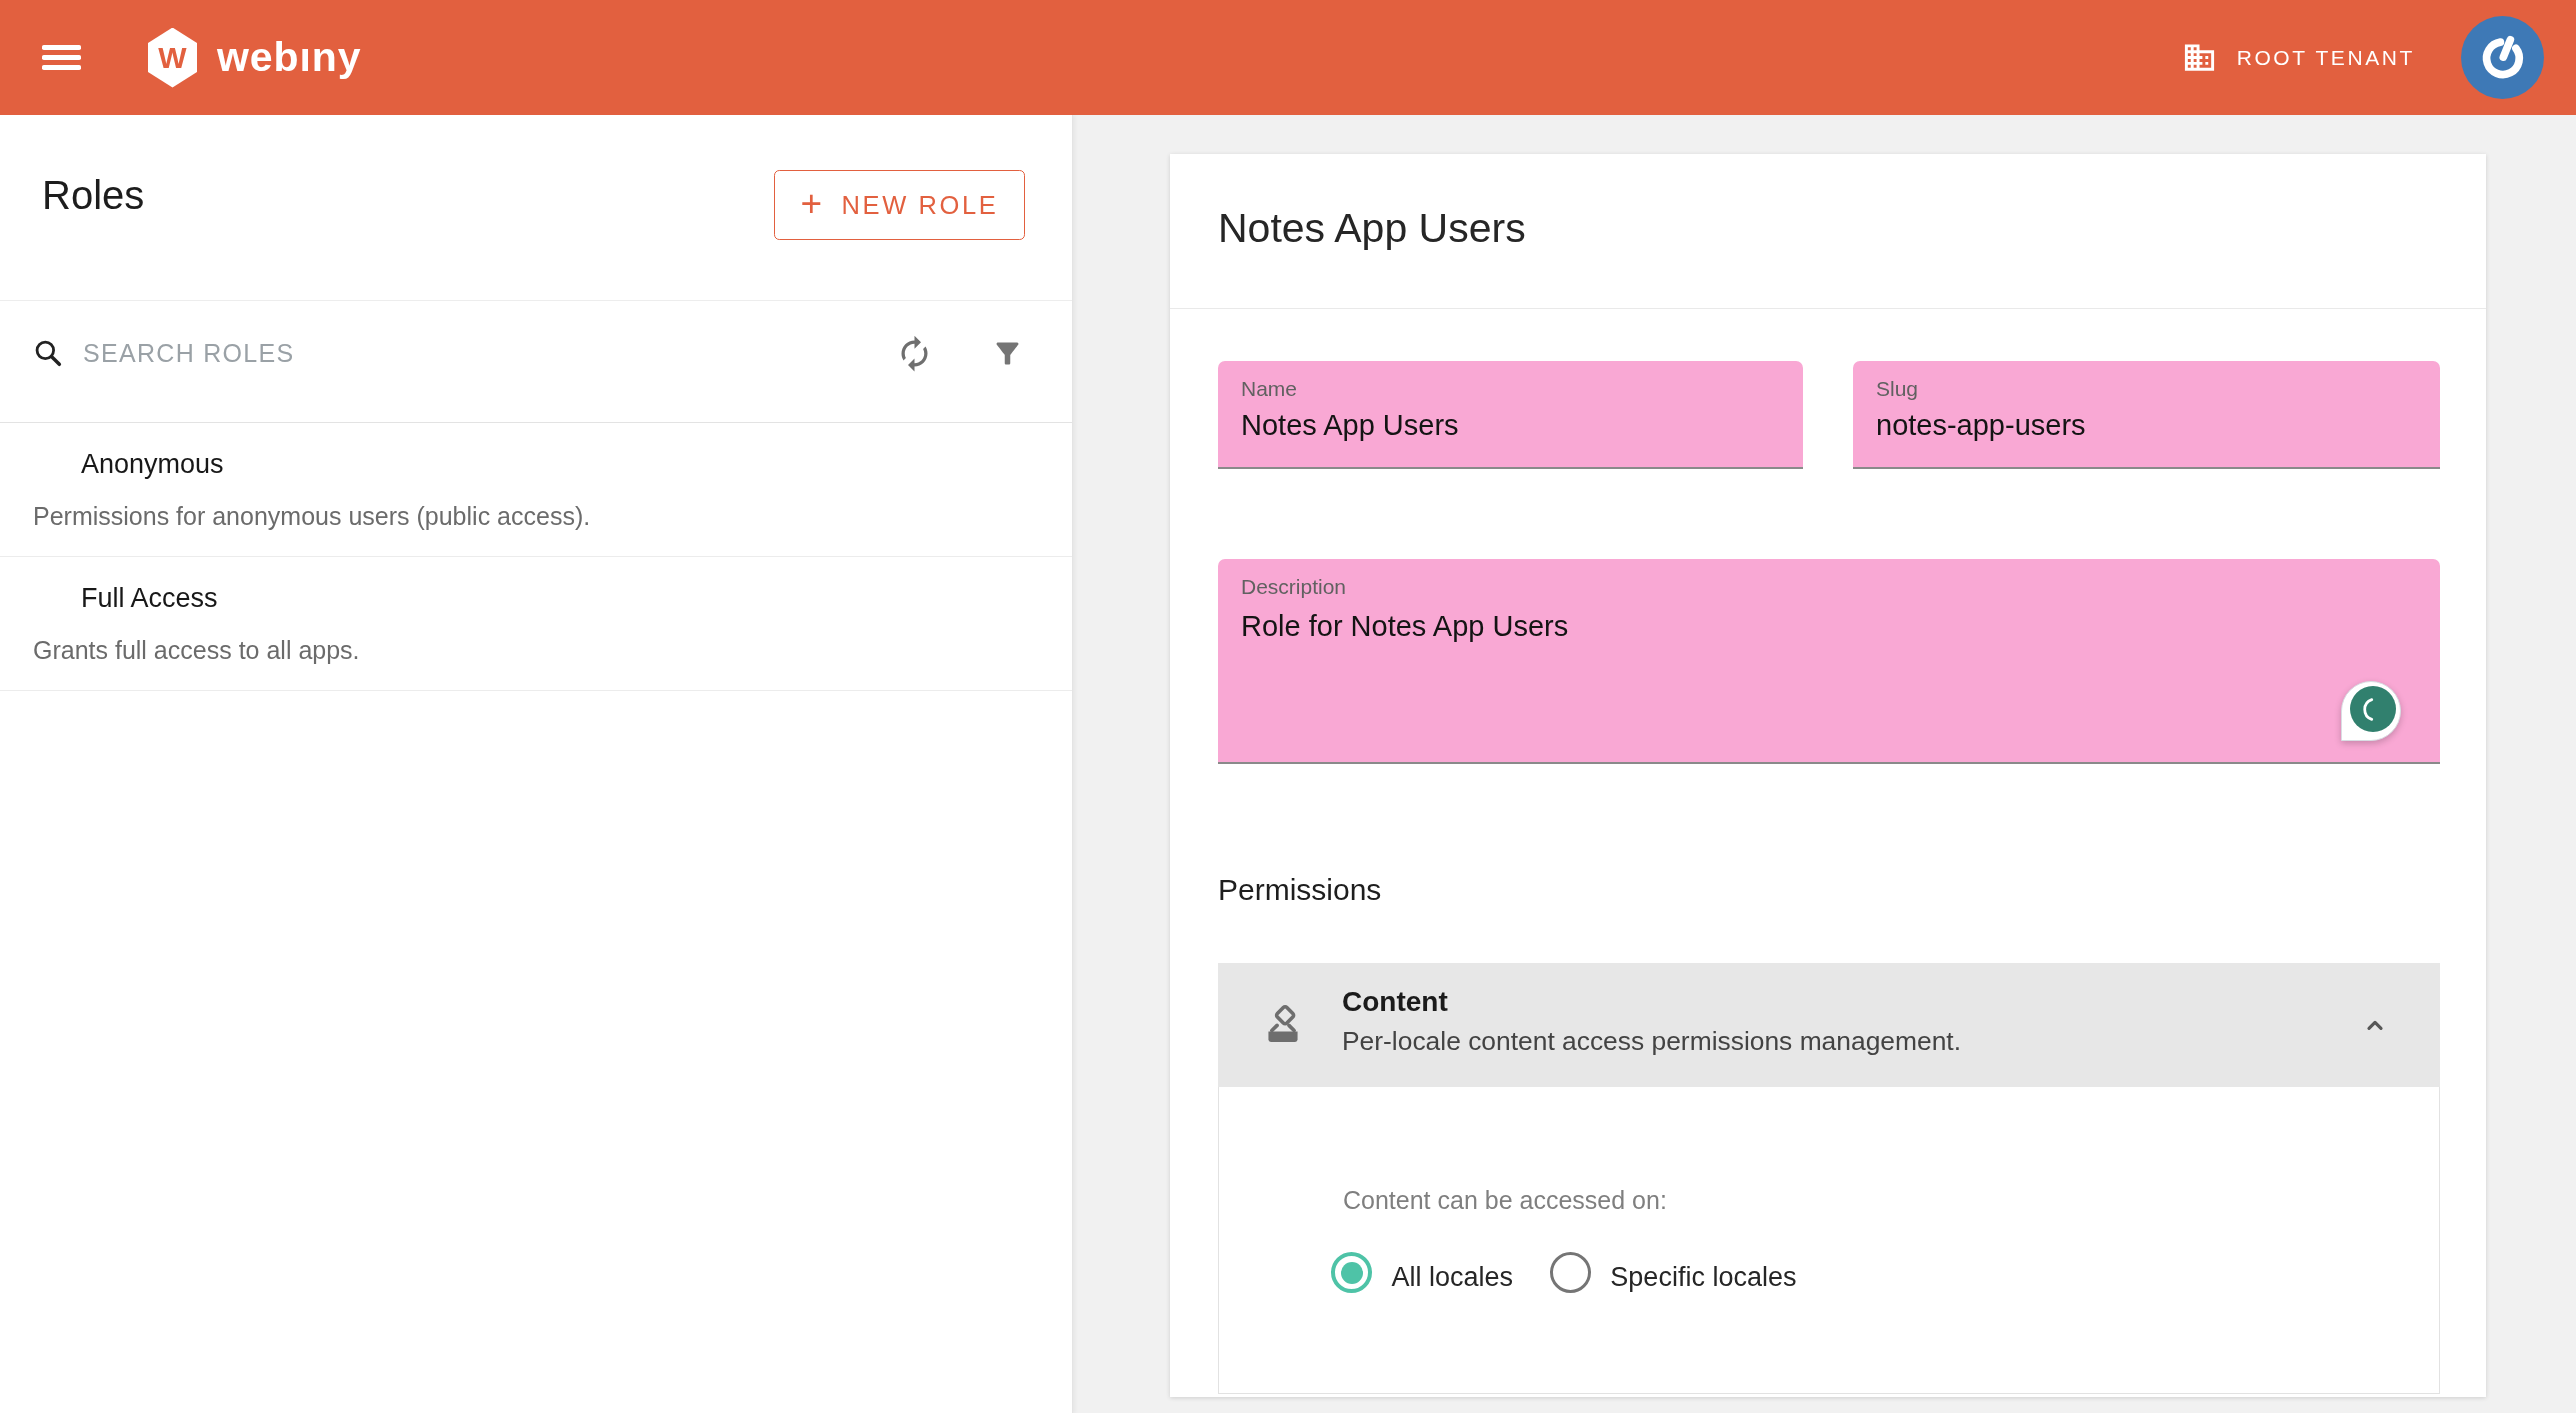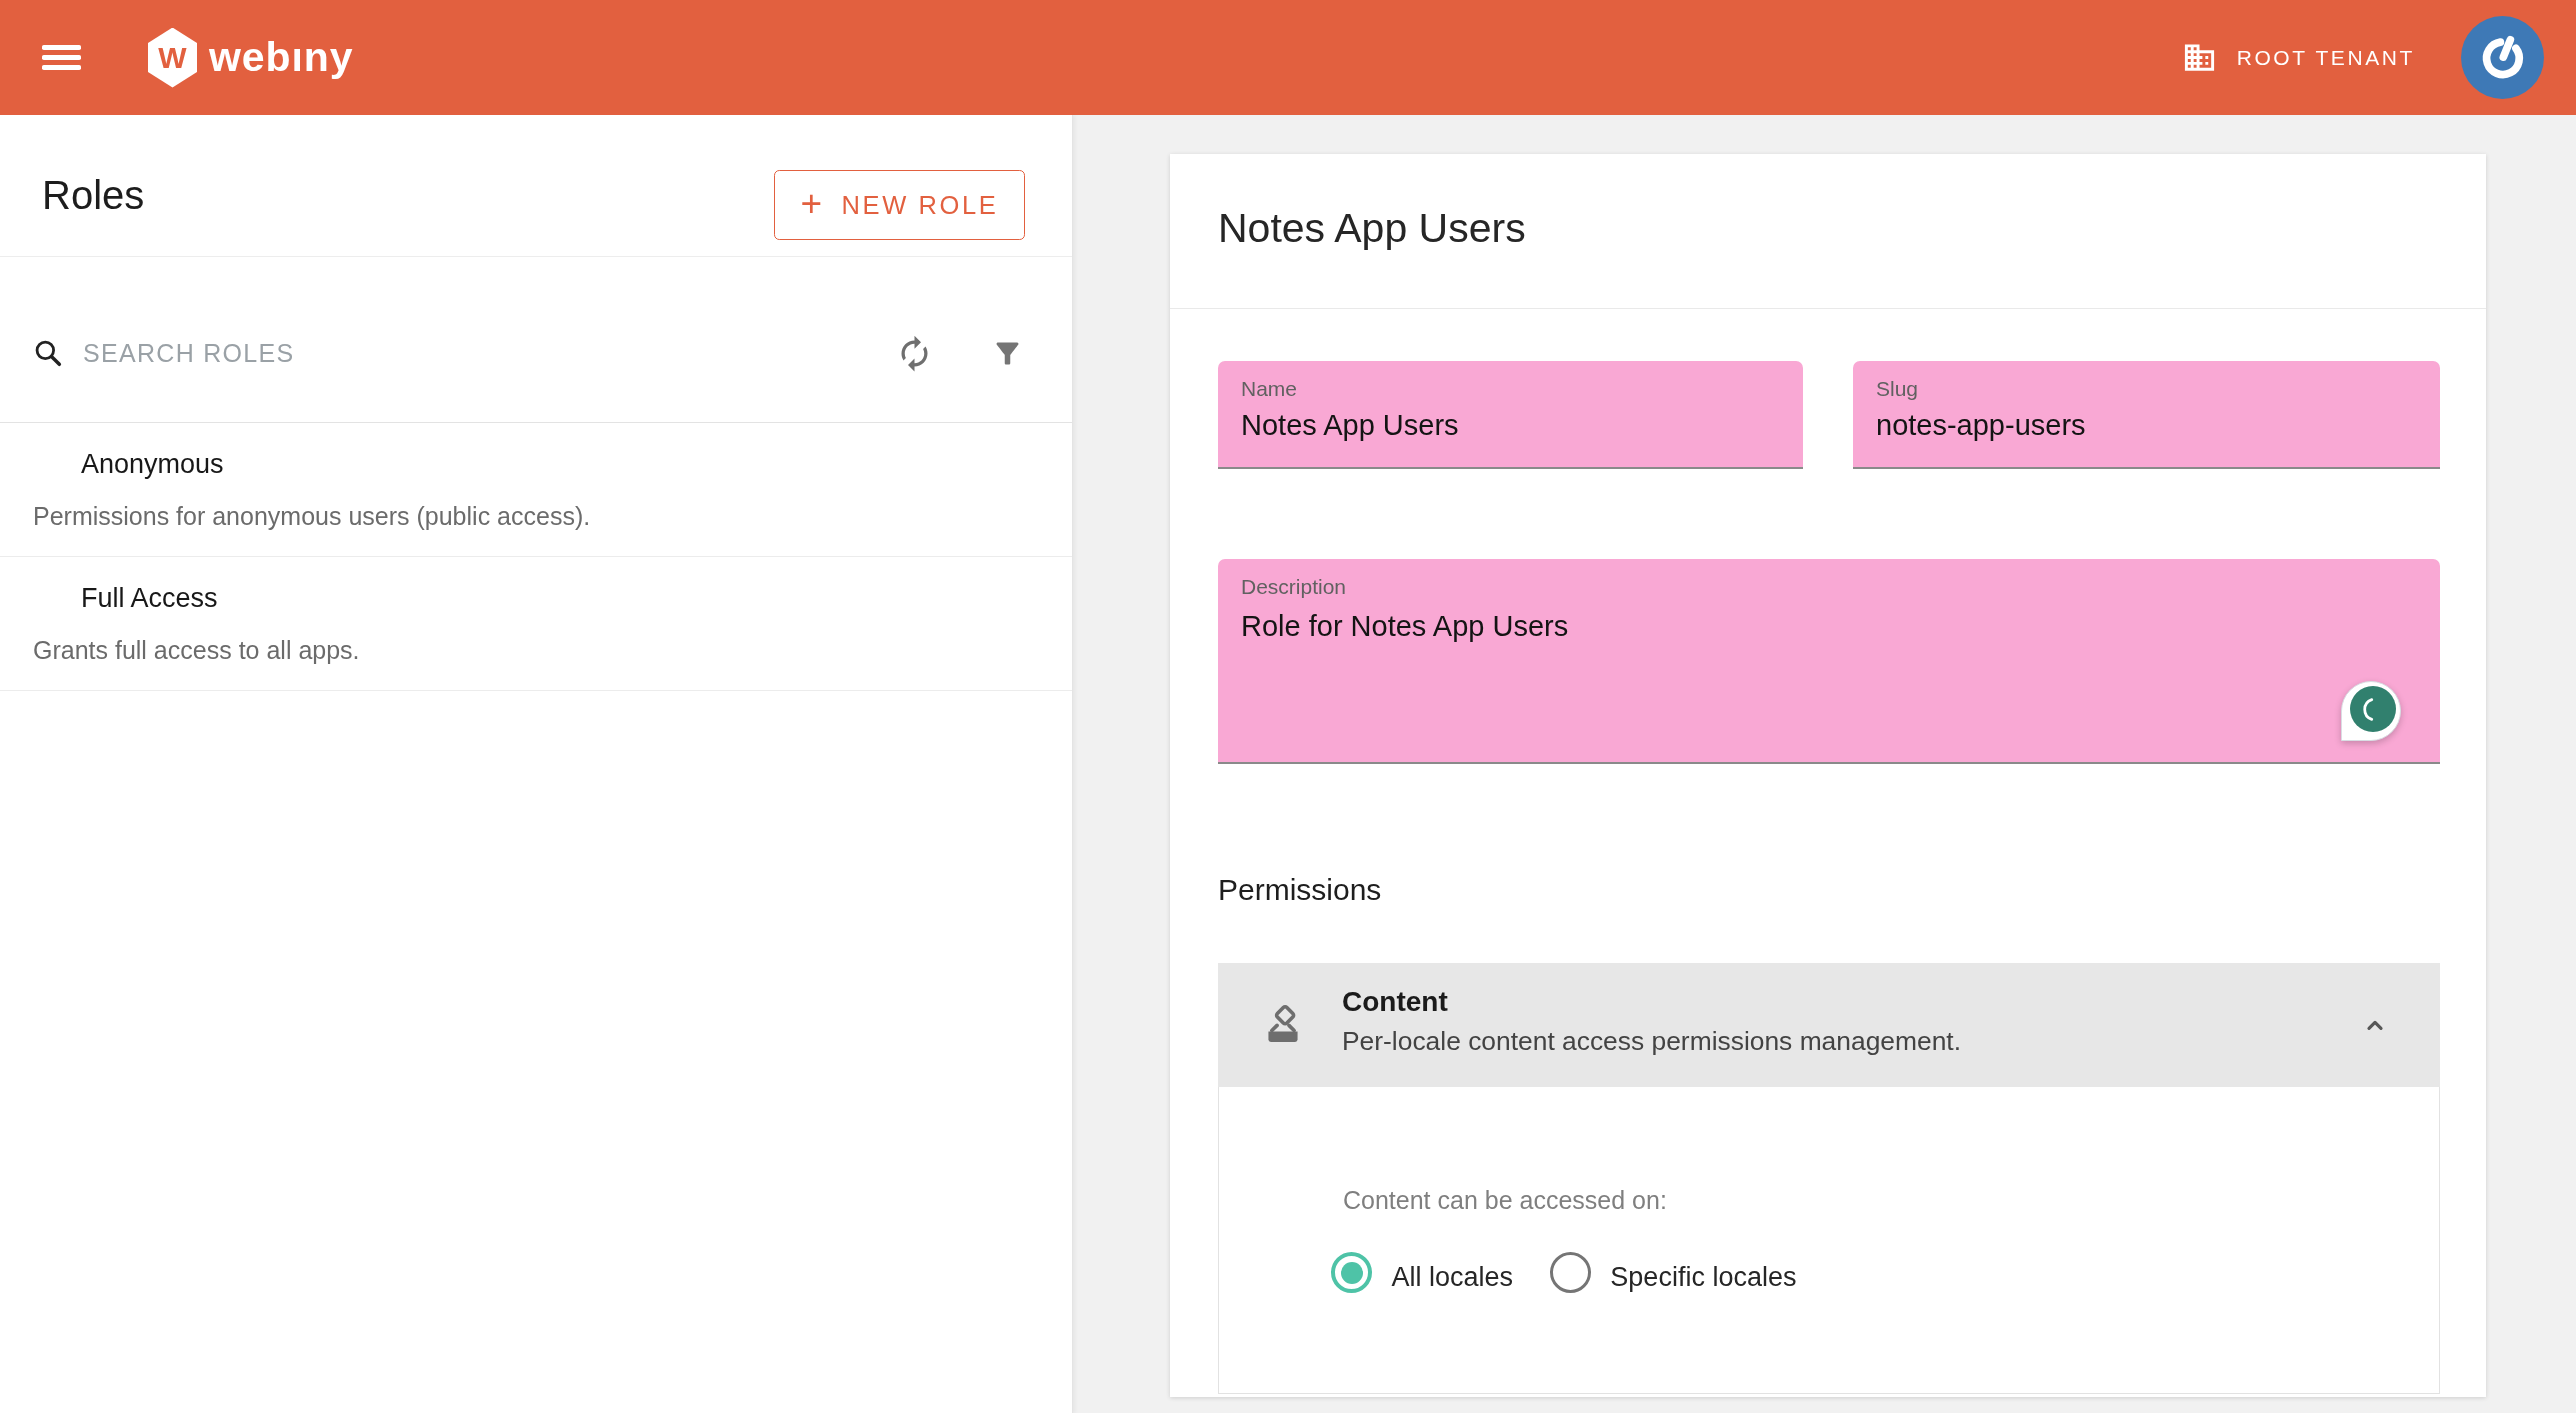--- a/index.html
+++ b/index.html
@@ -15,33 +15,33 @@
   .hdr-left{ display:flex; align-items:center; }
   .hamburger{ width:39px; height:25px; display:flex; flex-direction:column; justify-content:space-between; cursor:pointer; background:none; border:none; }
   .hamburger span{ display:block; width:39px; height:5.3px; background:#fff; border-radius:1.8px; }
   .logo-wrap{ display:flex; align-items:center; margin-left:67px; }
   .hexagon{
     width:49px; height:60px; background:#fff;
     clip-path:polygon(50% 0%, 100% 26%, 100% 74%, 50% 100%, 0% 74%, 0% 26%);
     display:flex; align-items:center; justify-content:center;
   }
   .hexagon .w-letter{ color:#e2603f; font-size:30px; font-weight:700; line-height:1; }
-  .wordmark{ color:#fff; font-size:41px; font-weight:700; margin-left:12px; letter-spacing:0.9px; }
+  .wordmark{ color:#fff; font-size:41px; font-weight:700; margin-left:20px; letter-spacing:0.9px; }
 
   .hdr-right{ display:flex; align-items:center; }
   .tenant-btn{ display:flex; align-items:center; background:none; border:none; cursor:pointer; }
   .tenant-label{ color:#fff; font-size:21px; letter-spacing:2.6px; margin-left:19.4px; font-weight:400; }
   .avatar-btn{ margin-left:46px; width:83px; height:83px; border-radius:50%; background:#3e79b6; border:none; cursor:pointer; display:flex; align-items:center; justify-content:center; }
 
   
   .roles-panel{
     position:absolute; left:0; top:115px; width:1073px; height:1299px; background:#fff;
     border-right:0.9px solid #e4e4e4; box-shadow:1.8px 0 4.4px rgba(0,0,0,0.05); z-index:10;
   }
-  .panel-header{ position:absolute; left:0; top:0; width:100%; height:142px; border-bottom:0.9px solid #ededed; }
+  .panel-header{ position:absolute; left:0; top:0; width:100%; height:186px; border-bottom:0.9px solid #ededed; }
   .panel-title{ position:absolute; left:42px; top:58px; font-size:40px; color:#1d1d1d; font-weight:400; }
   .new-role-btn{
     position:absolute; left:774px; top:55px; width:251px; height:70px;
     background:#fff; border:1.8px solid #e2603f; border-radius:5.3px; color:#e2603f;
     display:flex; align-items:center; justify-content:center; cursor:pointer;
   }
   .new-role-btn .plus{ font-size:37px; font-weight:300; line-height:1; margin-right:19.4px; margin-top:-3.5px; }
   .new-role-btn .lbl{ font-size:25.5px; letter-spacing:2.6px; font-weight:400; }
 
   .search-bar{ position:absolute; left:0; top:169px; width:100%; height:139px; border-bottom:0.9px solid #e3e3e3; }

